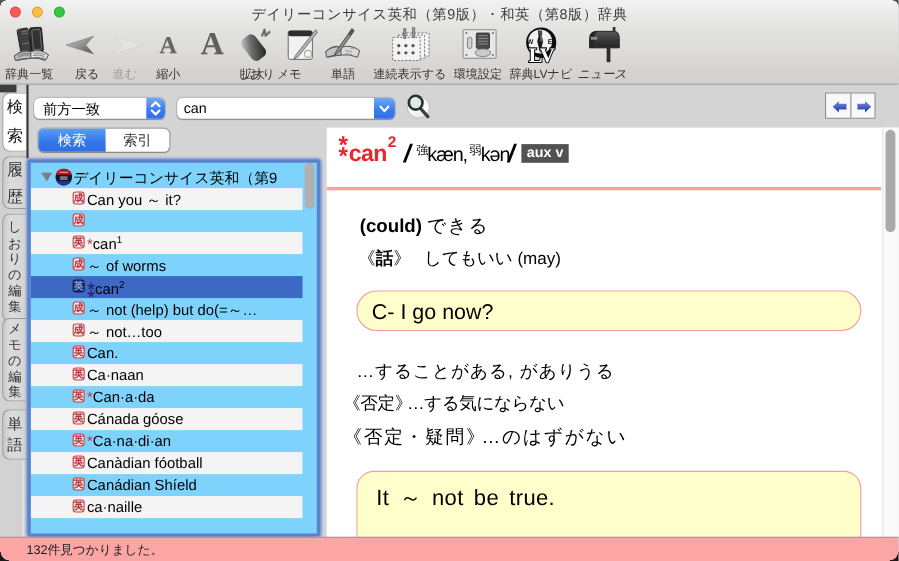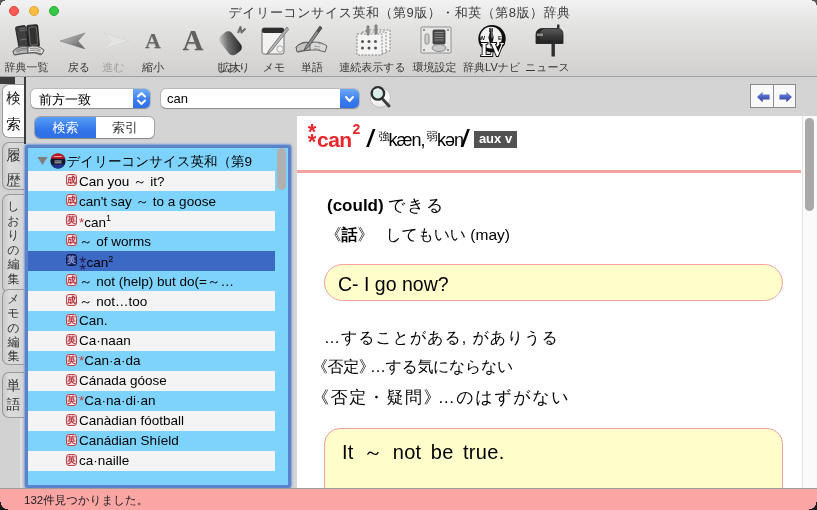--- a/index.html
+++ b/index.html
@@ -186,26 +186,26 @@
     <rect x="4" y="9.5" width="6" height="2.6" fill="#8a8a8a"></rect>
     <path d="M24 4.5 L24 0.5 L26.5 0.5 L26.5 4.5" fill="#333"></path>
     <rect x="18.5" y="19.5" width="3.4" height="13" fill="#2e2e2e"></rect>
   </svg>
   <div class="abs tbl" style="left:-18.5px;">辞典一覧</div>
   <div class="abs tbl" style="left:34px;">戻る</div>
   <div class="abs tbl dis" style="left:68.5px;">進む</div>
   <div class="abs tbl" style="left:108px;">縮小</div>
   <div class="abs tbl" style="left:148px;margin-left:37px;">拡大</div>
   <div class="abs tbl" style="left:188px;">しおり</div>
-  <div class="abs tbl" style="left:229px;font-family:Liberation Serif, serif;">メモ</div>
+  <div class="abs tbl" style="left:218px;font-family:Liberation Serif, serif;">メモ</div>
   <div class="abs tbl" style="left:267px;">単語</div>
   <div class="abs tbl" style="left:327.6px;">連続表示する</div>
   <div class="abs tbl" style="left:389.5px;">環境設定</div>
   <div class="abs tbl" style="left:446.7px;">辞典LVナビ</div>
-  <div class="abs tbl" style="left:502.4px;">ニュース</div>
+  <div class="abs tbl" style="left:502.4px;font-style:italic;">ニュース</div>
 
   <div id="strip" class="abs"></div>
   <div id="stripdark" class="abs"></div>
   <div class="abs vtab sel" style="top:84px;height:54px;font-size:14.5px;line-height:26px;">検索</div>
   <div class="abs vtab" style="top:142px;height:48px;font-size:14.5px;line-height:25px;">履歴</div>
   <div class="abs vtab" style="top:194px;height:99px;font-size:12px;line-height:14.6px;padding-top:4px;">しおりの編集</div>
   <div class="abs vtab" style="top:289px;height:76px;font-size:12px;line-height:14.3px;padding-top:2px;">メモの編集</div>
   <div class="abs vtab" style="top:372px;height:46px;font-size:14px;line-height:19.5px;padding-top:2.5px;">単語</div>
   <div class="abs" style="left:20.3px;top:418px;width:1.5px;height:70px;background:#e0e0e0;"></div>
   <div id="stripline" class="abs"></div>
@@ -270,21 +270,20 @@
         <path d="M1.26 11.5 A7.6 7.6 0 0 0 14.74 11.5 Z" fill="#20348f"></path>
       </svg>
       <span class="rtx" style="left:38.5px;">デイリーコンサイス英和（第9</span>
     </div>
     <div class="row alt" style="top:22.5px;">
       <span class="ric">成</span>
       <span class="rtx">Can you ～ it?</span>
     </div>
     <div class="row" style="top:42.5px;">
       <span class="ric">成</span>
-      <span class="rtx">can't say ～ to a goose</span>
     </div>
     <div class="row alt" style="top:62.5px;">
       <span class="ric">英</span>
       <span class="rtx"><span style="color:#c23840;">*</span>can<sup style="font-size:9px;">1</sup></span>
     </div>
     <div class="row" style="top:82.5px;">
       <span class="ric">成</span>
       <span class="rtx">～ of worms</span>
     </div>
     <div class="row sel" style="top:102.5px;">

